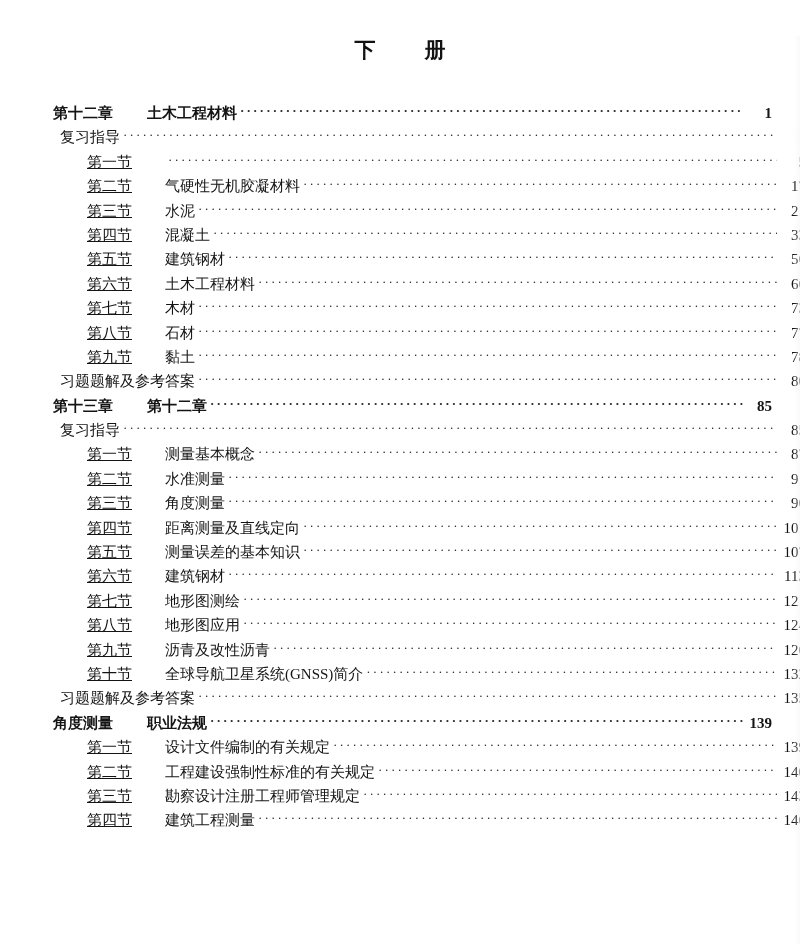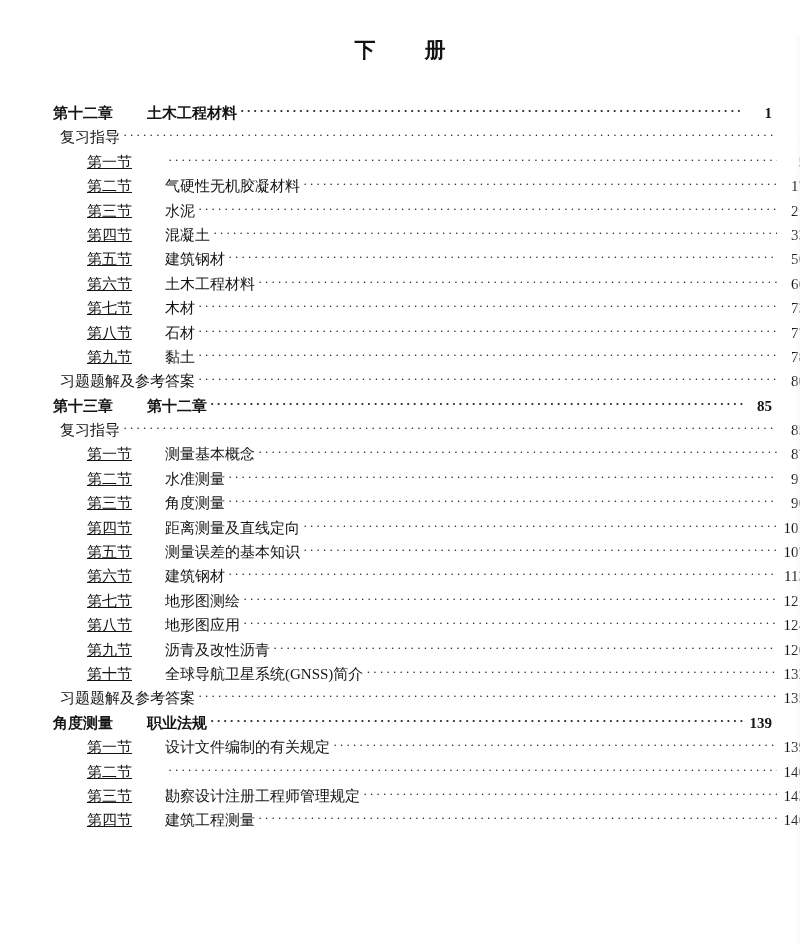--- a/index.html
+++ b/index.html
@@ -260,20 +260,21 @@
         <span class="pg">139</span>
       </div>
       <div class="toc-row lvl-section">
         <span class="lbl">第一节</span>
         <span class="ttl">设计文件编制的有关规定</span>
         <span class="dots">·······················································································································</span>
         <span class="pg">139</span>
       </div>
       <div class="toc-row lvl-section">
         <span class="lbl">第二节</span>
+        <span class="ttl">工程建设强制性标准的有关规定</span>
         <span class="dots">·······················································································································</span>
         <span class="pg">140</span>
       </div>
       <div class="toc-row lvl-section">
         <span class="lbl">第三节</span>
         <span class="ttl">勘察设计注册工程师管理规定</span>
         <span class="dots">·······················································································································</span>
         <span class="pg">143</span>
       </div>
       <div class="toc-row lvl-section">

